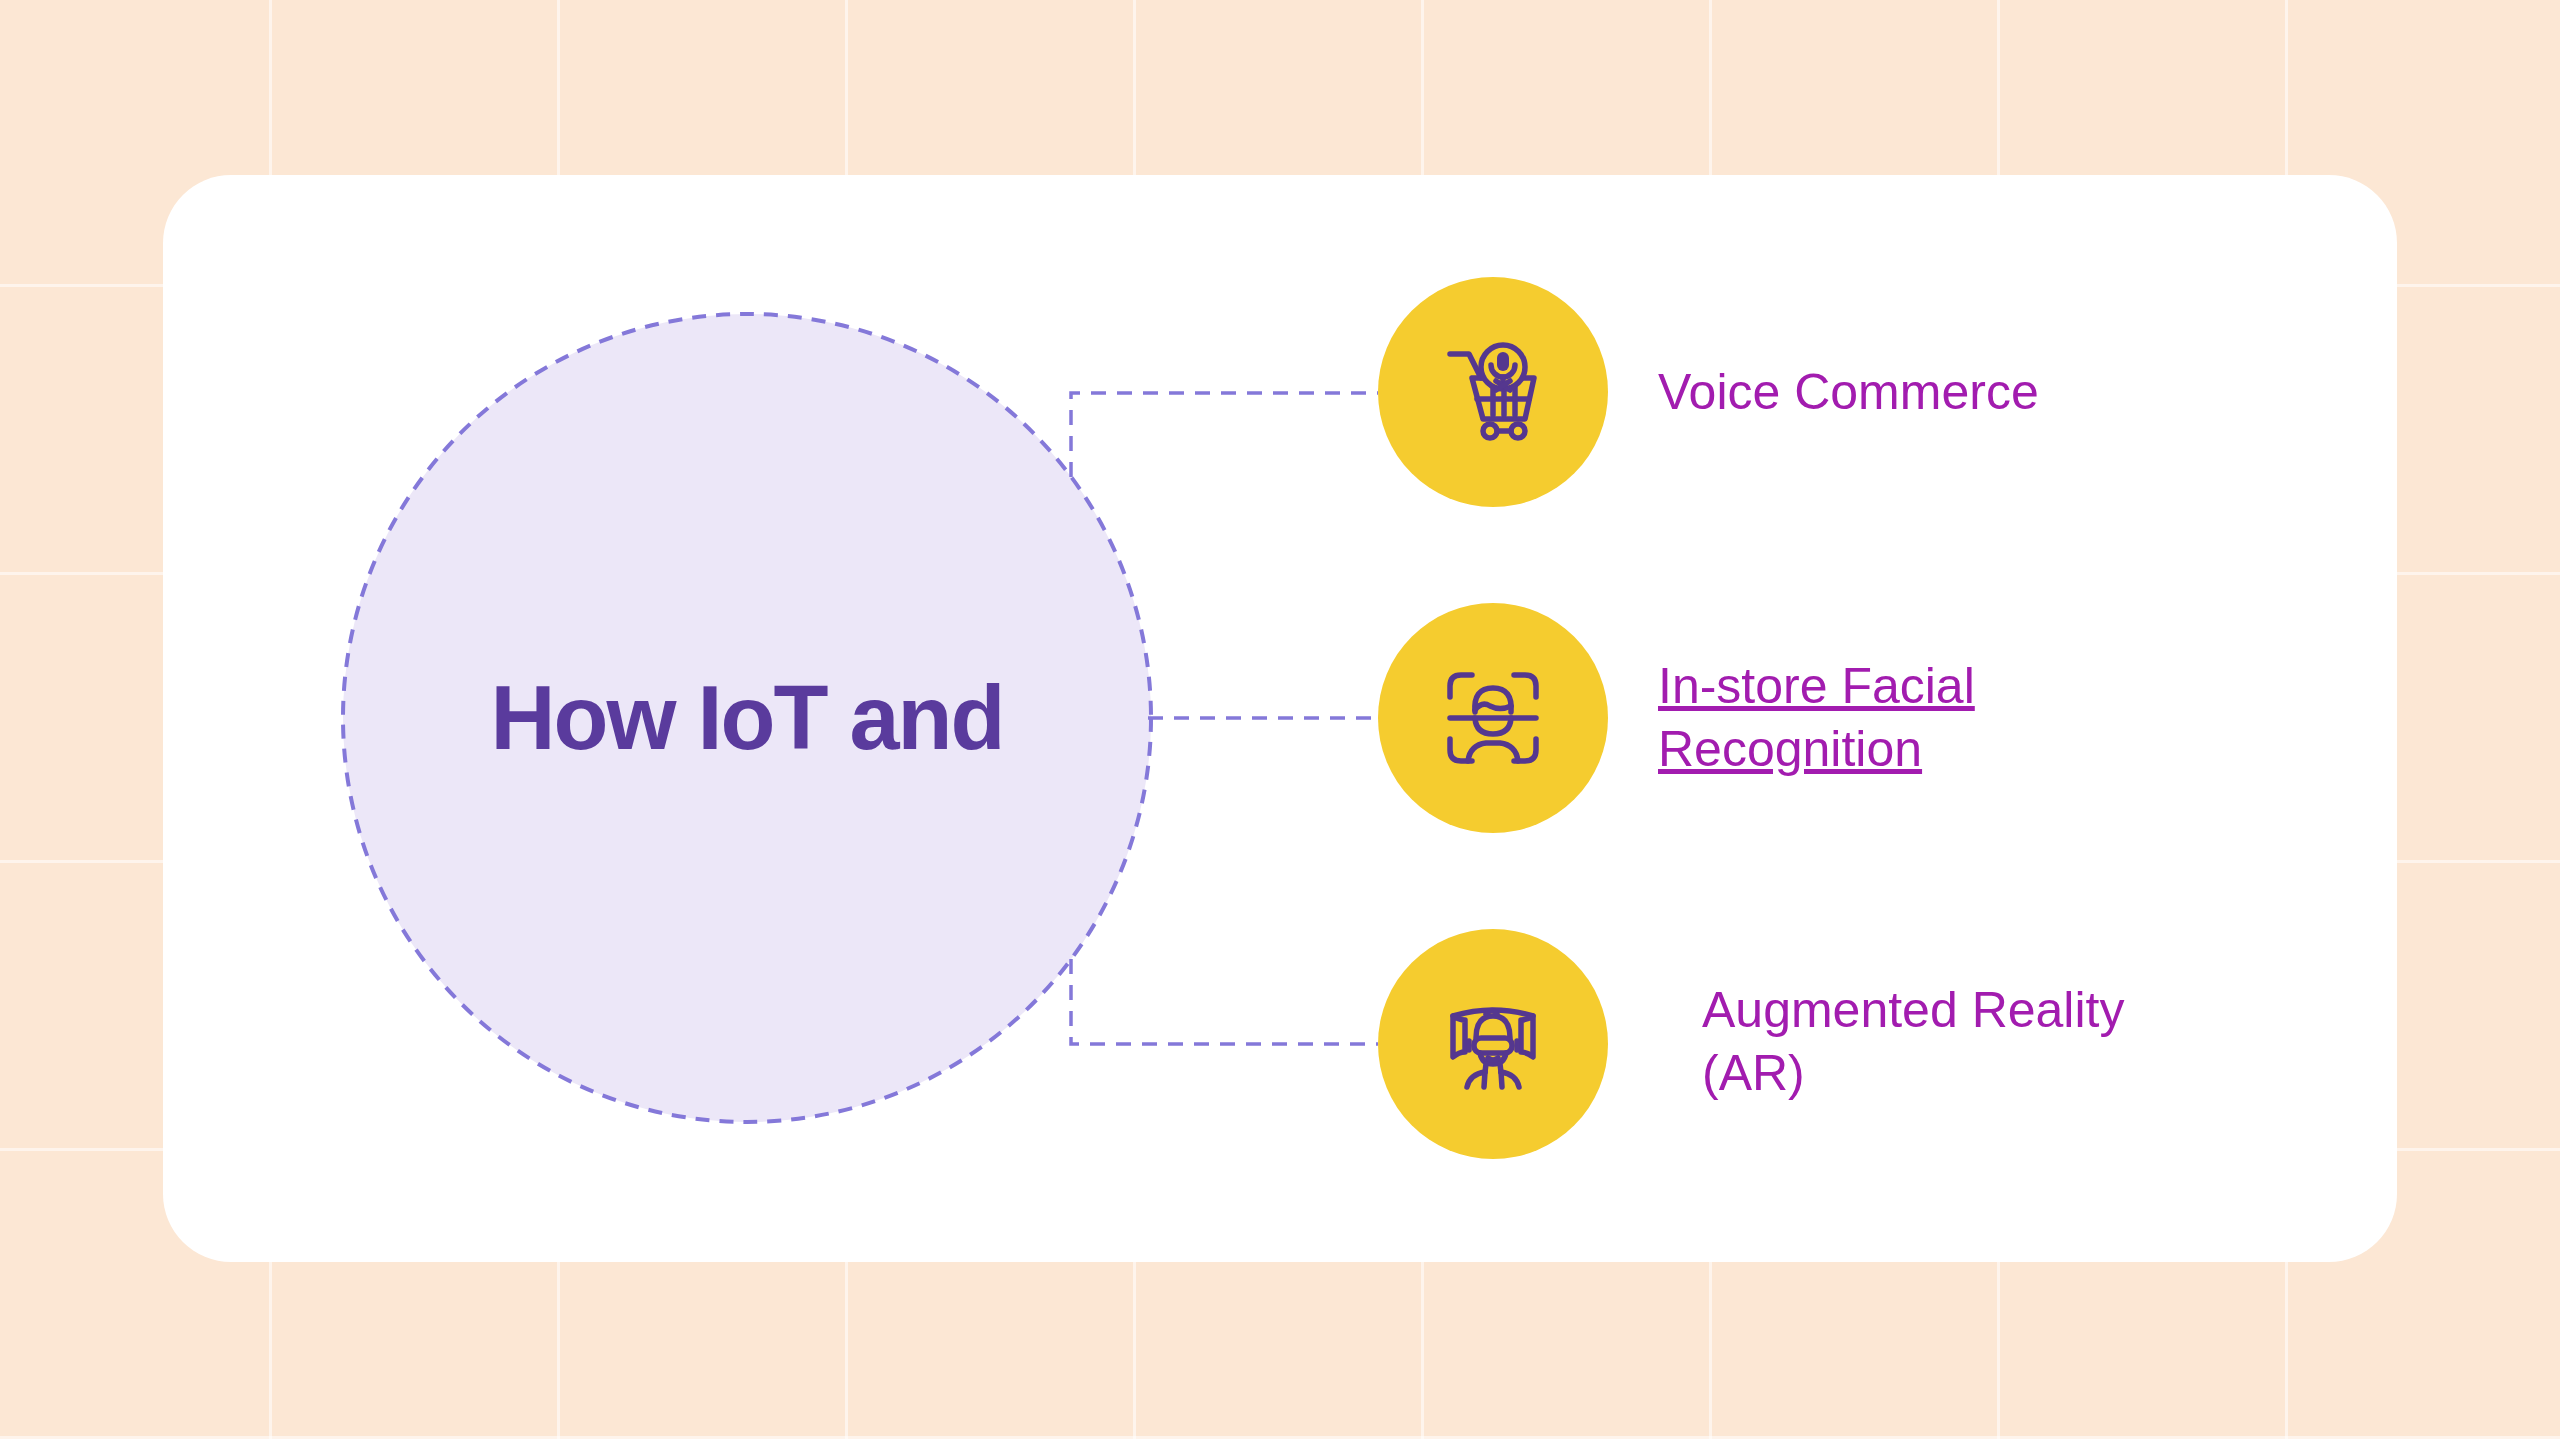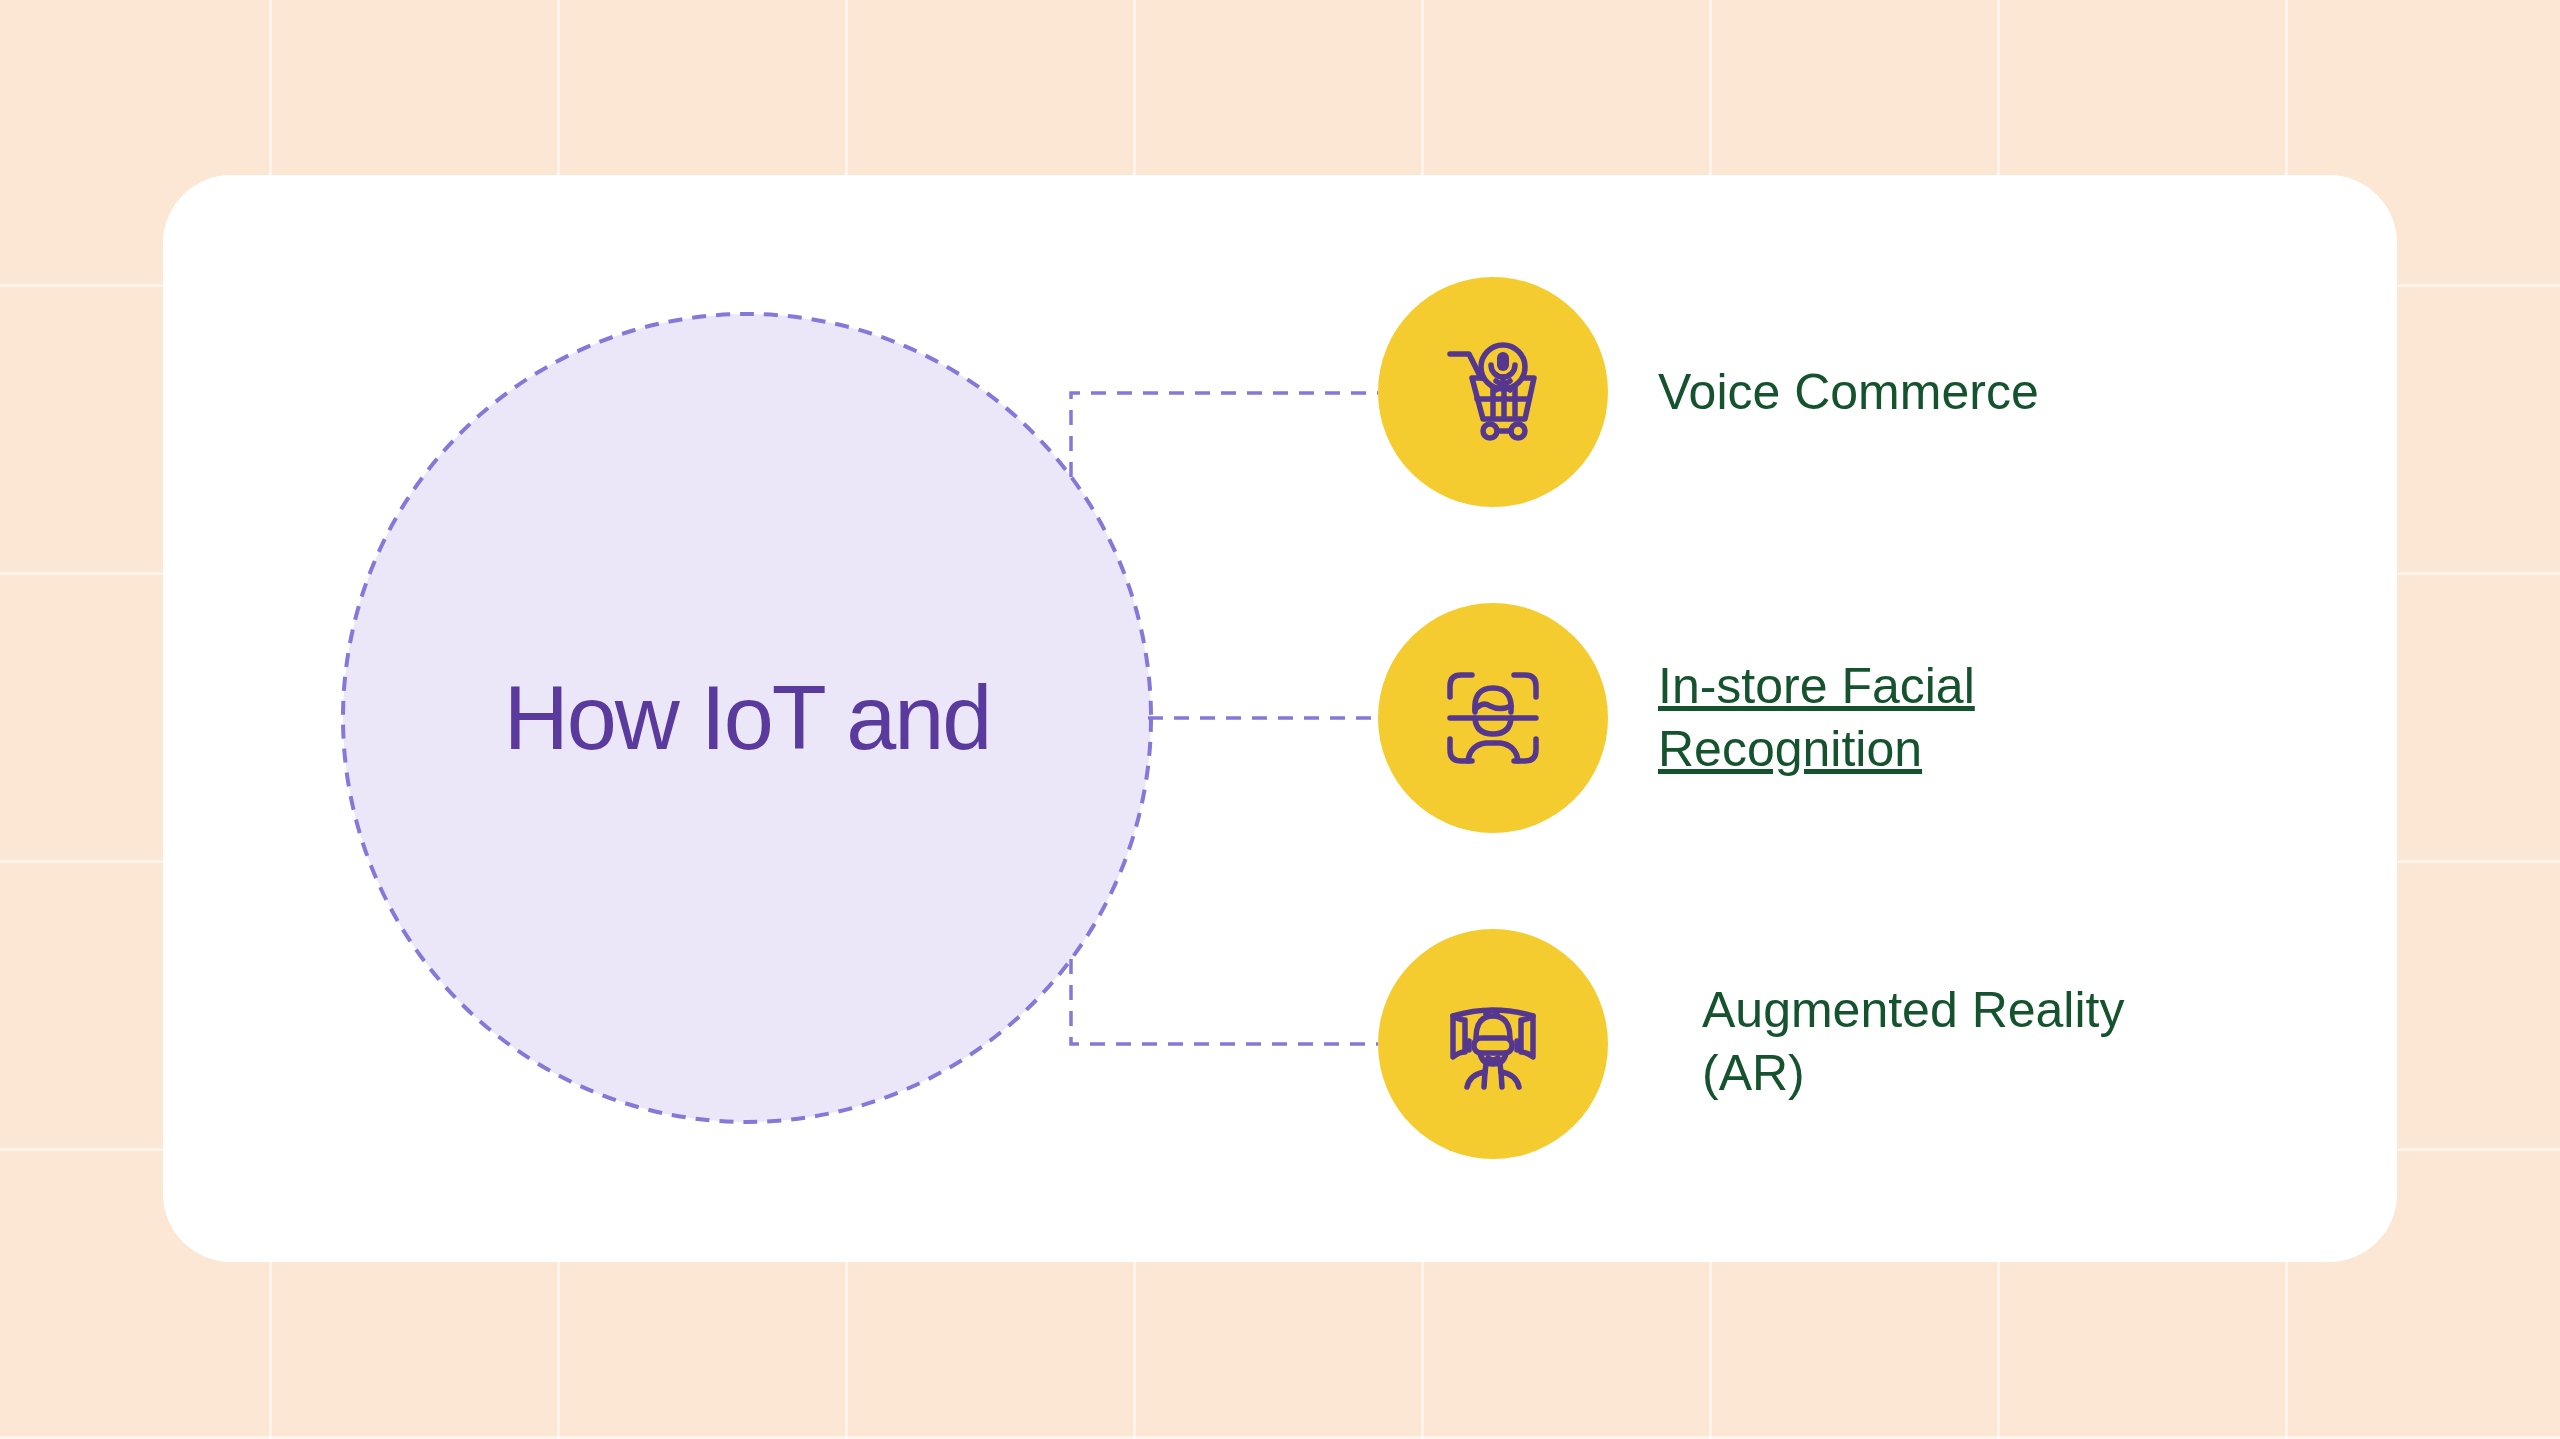--- a/index.html
+++ b/index.html
@@ -17,35 +17,35 @@
     background:#FFFFFF;border-radius:68px;
   }
   
   .overlay{position:absolute;left:0;top:0;width:2560px;height:1439px;pointer-events:none;}
   .hub-circle{fill:#ECE7F8;stroke:#8478D9;stroke-width:4;stroke-dasharray:14 10;}
   .connector{fill:none;stroke:#8478D9;stroke-width:3.5;stroke-dasharray:15 11;}
   
   .hub-title{
     position:absolute;left:747px;top:718px;transform:translate(-50%,-50%);
     width:720px;text-align:center;
-    font-size:90px;line-height:104px;font-weight:normal;letter-spacing:-2px;
+    font-size:90px;line-height:104px;font-weight:bold;letter-spacing:-2px;
     color:#5A3B9D;
   }
   
   .item-circle{
     position:absolute;left:1378px;width:230px;height:230px;border-radius:50%;
     background:#F5CC2F;display:flex;align-items:center;justify-content:center;
   }
   .item-circle.c1{top:277px;}
   .item-circle.c2{top:603px;}
   .item-circle.c3{top:929px;}
   
   .item-label{
     position:absolute;left:1658px;transform:translateY(-50%);
-    font-size:50px;line-height:63px;color:#14532d;white-space:pre-line;
+    font-size:50px;line-height:63px;color:#a21caf;white-space:pre-line;
   }
   .item-label.l1{top:392px;}
   .item-label.l2{top:718px;text-decoration:underline;}
   .item-label.l3{top:1042px;margin-left:44px;}
   
   .ic{stroke:#55378F;stroke-width:5.5;fill:none;stroke-linecap:round;stroke-linejoin:round;}
   .ic-fill{fill:#55378F;stroke:none;}
   .ic-mask{fill:#F5CC2F;stroke:#55378F;stroke-width:5.5;}
 </style>
 </head>

